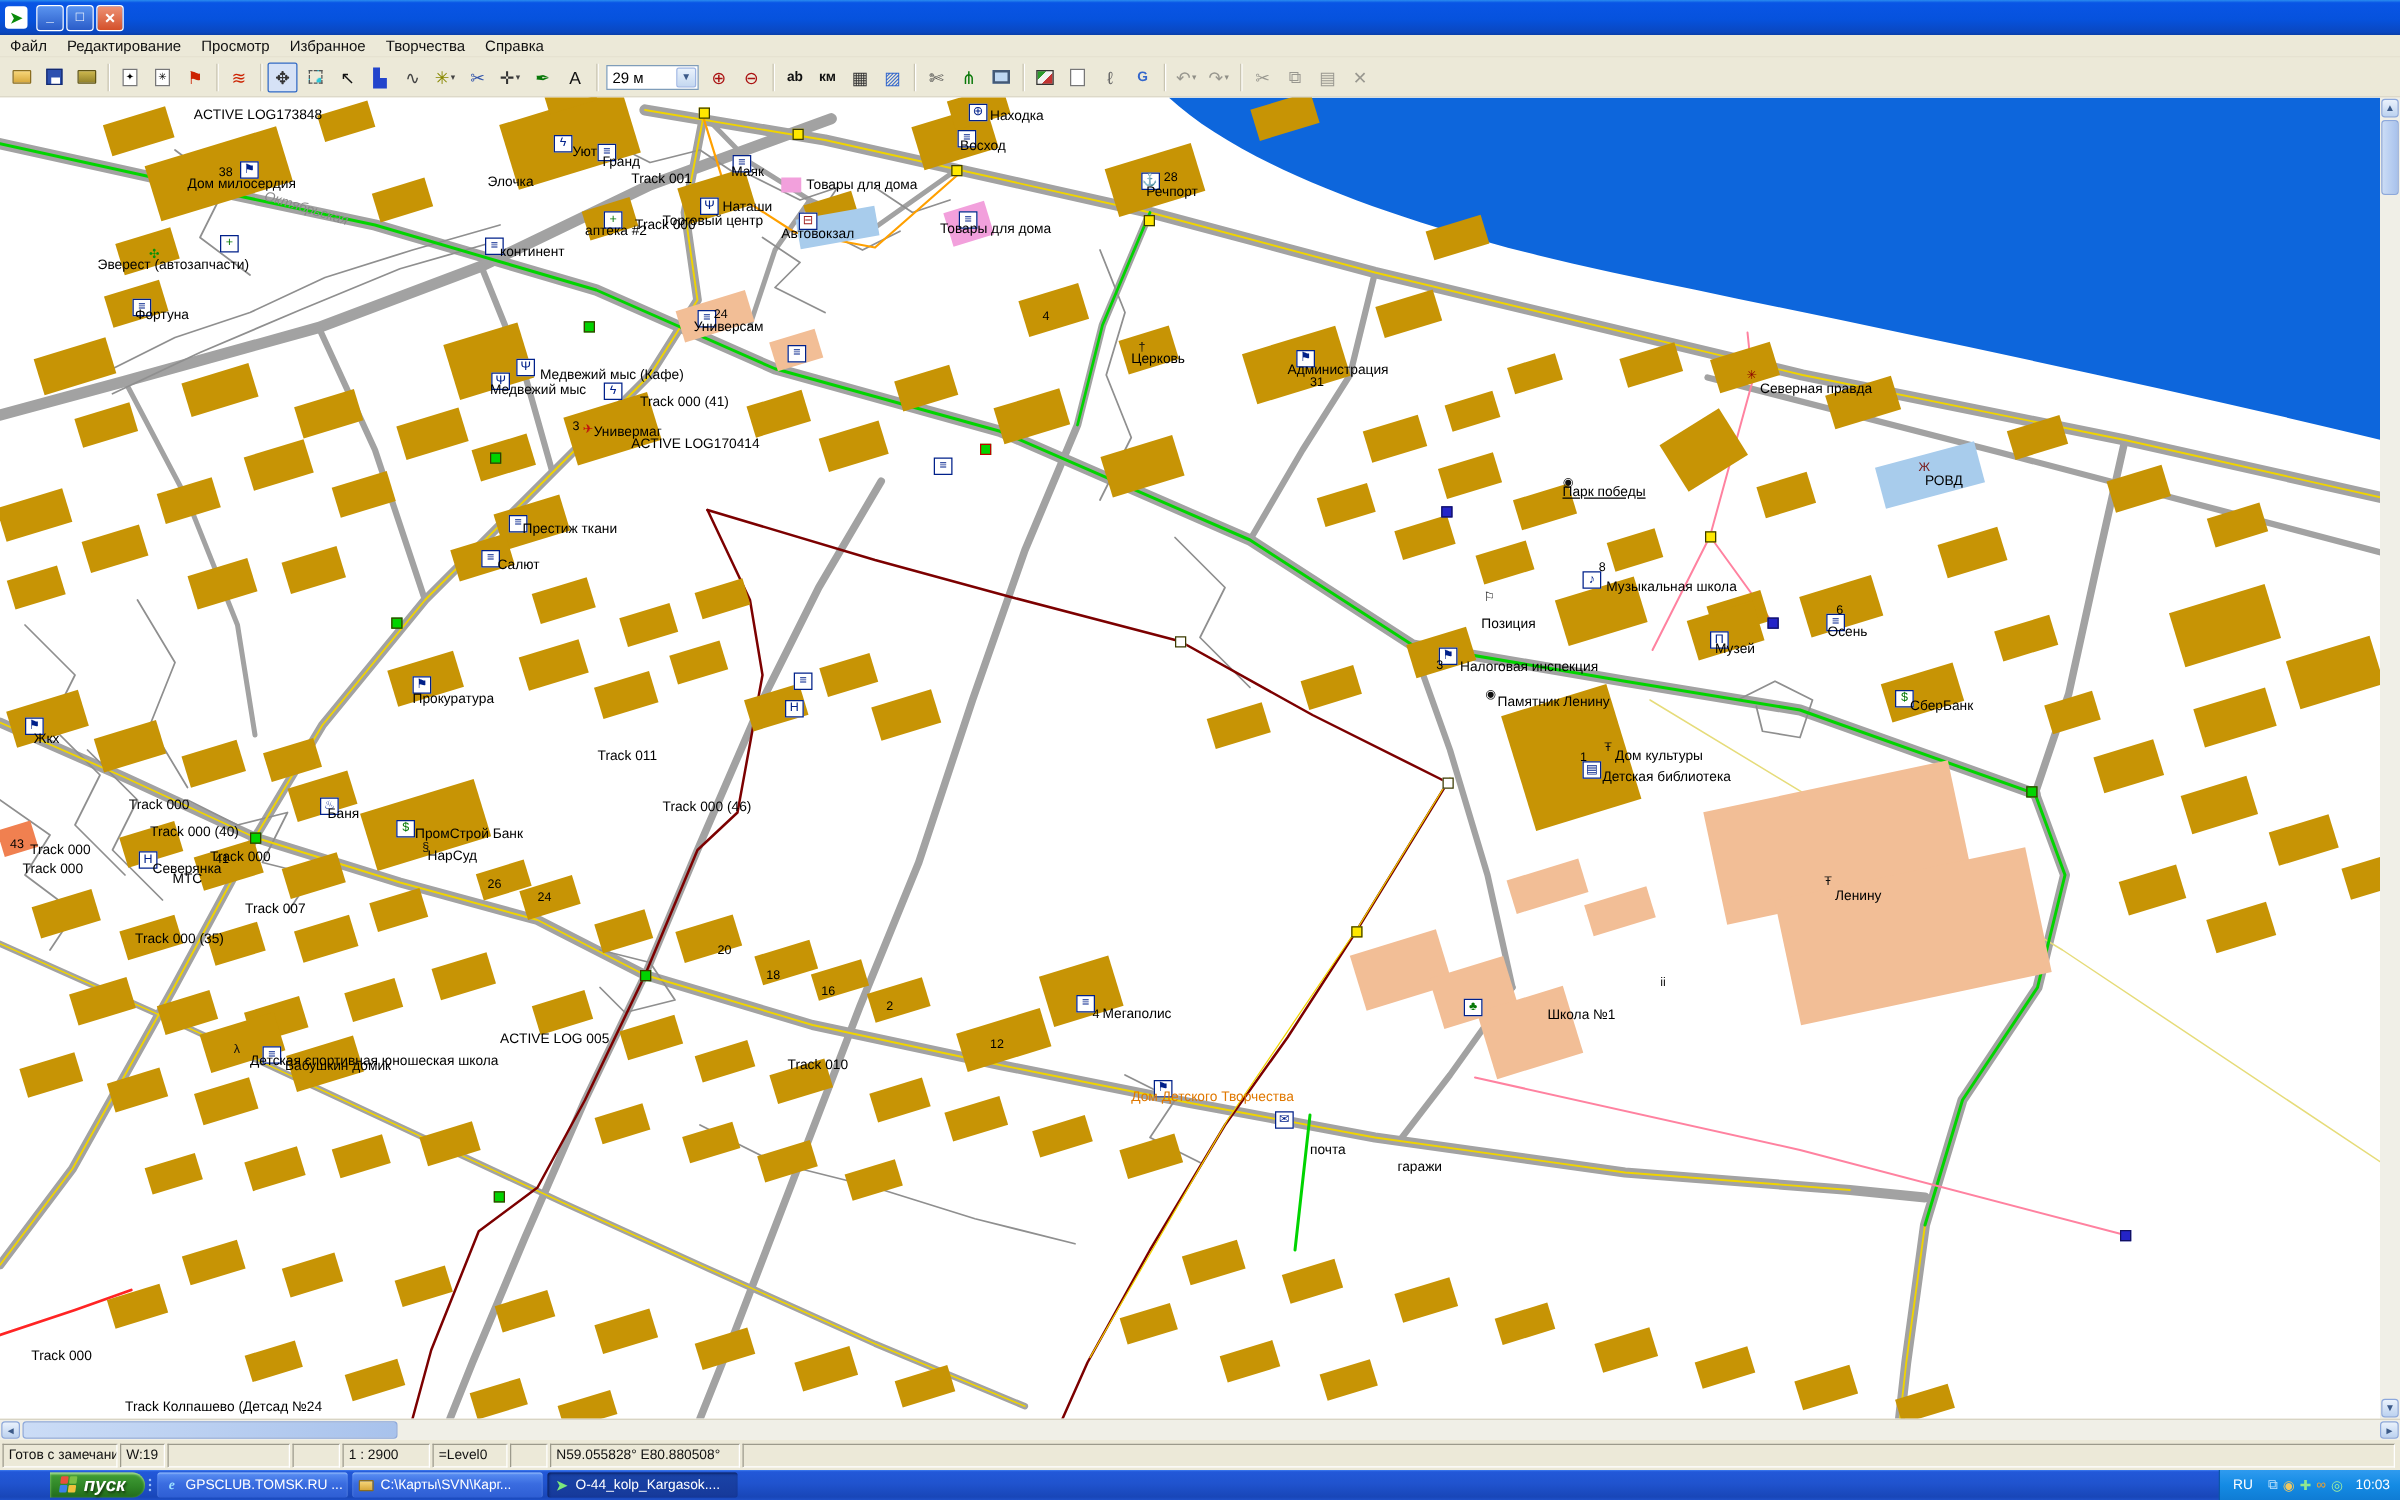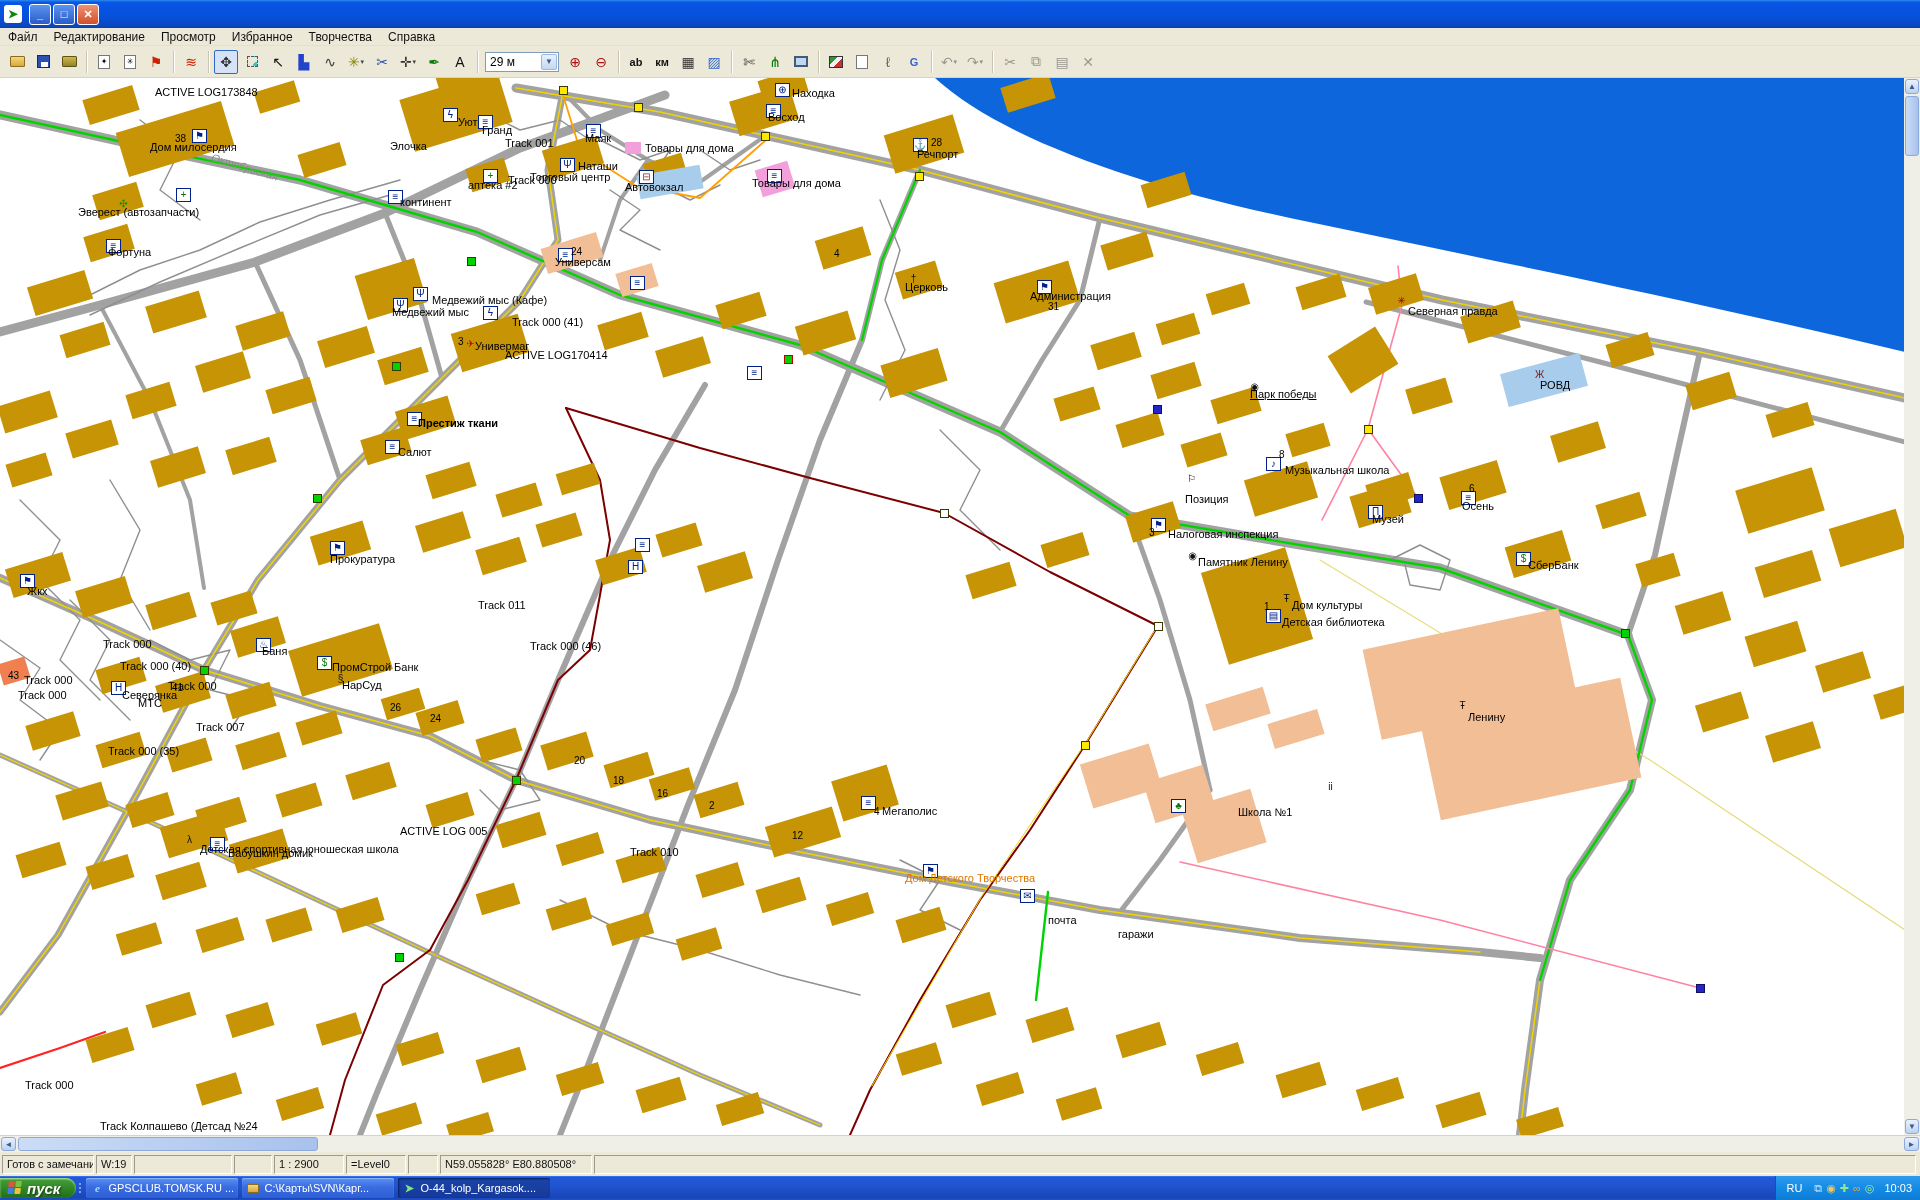--- a/index.html
+++ b/index.html
@@ -69,21 +69,21 @@
      display:flex; align-items:center; padding:2px 2px; }
   .st-panel { height:19px; border:1px solid; border-color:#9C9A8C #fff #fff #9C9A8C; margin-right:2px;
      font-size:11px; padding:2px 4px; color:#111; overflow:hidden; white-space:nowrap; background:#ECE9D8; }
 
   
   .taskbar { position:absolute; left:0; top:1176px; width:1920px; height:24px;
      background:linear-gradient(180deg,#3E7CF0 0%,#2258D8 6%,#2053CE 45%,#1846B8 90%,#1E50C8 100%); display:flex; align-items:center; }
   .startbtn { height:20px; padding:0 16px 0 8px; border-radius:0 12px 12px 0;
      background:linear-gradient(180deg,#7CBE6C 0%,#3E9A34 12%,#2E8425 60%,#226B1C 100%);
      display:flex; align-items:center; color:#fff; font-weight:bold; font-style:italic; font-size:15px;
-     text-shadow:1px 1px 2px #14380E; box-shadow:inset 0 1px 2px #A8E098; }
+     text-shadow:1px 1px 2px #14380E; box-shadow:inset 0 1px 2px #A8E098;margin-left:40px; }
   .winlogo { width:14px; height:14px; margin-right:5px; transform:skewX(-8deg);
      display:grid; grid-template-columns:6px 6px; grid-template-rows:6px 6px; gap:1px; }
   .winlogo span { border-radius:1px; }
   .ql-sep { width:8px; height:24px; display:flex; flex-direction:column; justify-content:center; gap:2px; align-items:center; }
   .ql-sep i { width:2px; height:2px; background:#9CC0F8; border-radius:50%; }
   .task-app { width:152px; height:20px; margin:0 2px; border-radius:2px; display:flex; align-items:center;
      padding:0 4px; color:#fff; font-size:11px; white-space:nowrap; overflow:hidden;
      background:linear-gradient(180deg,#5A90F4,#3A6CE0 45%,#2E5ED4); box-shadow:inset 0 1px 1px #8CB4F8; }
   .task-app.active { background:linear-gradient(180deg,#1A44A8,#16399A); box-shadow:inset 1px 1px 2px #0A2060; }
   .task-app .ticon { width:14px; height:13px; margin-right:4px; display:flex; align-items:center; justify-content:center;
@@ -597,21 +597,21 @@
     <div class="mlabel" style="left: 1469px; top: 405px; font-size: 10px;">6</div>
     <div class="mlabel" style="left: 1372px; top: 436px;">Музей</div>
     <div class="mlabel" style="left: 1168px; top: 451px;">Налоговая инспекция</div>
     <div class="mlabel" style="left: 1149px; top: 449px; font-size: 10px;">3</div>
     <div class="mlabel" style="left: 1198px; top: 479px;">Памятник Ленину</div>
     <div class="mlabel" style="left: 1528px; top: 482px;">СберБанк</div>
     <div class="mlabel" style="left: 1292px; top: 522px;">Дом культуры</div>
     <div class="mlabel" style="left: 1282px; top: 539px;">Детская библиотека</div>
     <div class="mlabel" style="left: 1264px; top: 523px; font-size: 10px;">1</div>
     <div class="mlabel" style="left: 1468px; top: 634px;">Ленину</div>
-    <div class="mlabel" style="left: 418px; top: 340px; font-weight: bold;">Престиж ткани</div>
+    <div class="mlabel" style="left: 418px; top: 340px;">Престиж ткани</div>
     <div class="mlabel" style="left: 398px; top: 369px;">Салют</div>
     <div class="mlabel" style="left: 330px; top: 476px;">Прокуратура</div>
     <div class="mlabel" style="left: 478px; top: 522px;">Track 011</div>
     <div class="mlabel" style="left: 530px; top: 563px;">Track 000 (46)</div>
     <div class="mlabel" style="left: 262px; top: 568px;">Баня</div>
     <div class="mlabel" style="left: 332px; top: 584px;">ПромСтрой Банк</div>
     <div class="mlabel" style="left: 342px; top: 602px;">НарСуд</div>
     <div class="mlabel" style="left: 390px; top: 624px; font-size: 10px;">26</div>
     <div class="mlabel" style="left: 430px; top: 635px; font-size: 10px;">24</div>
     <div class="mlabel" style="left: 574px; top: 677px; font-size: 10px;">20</div>

